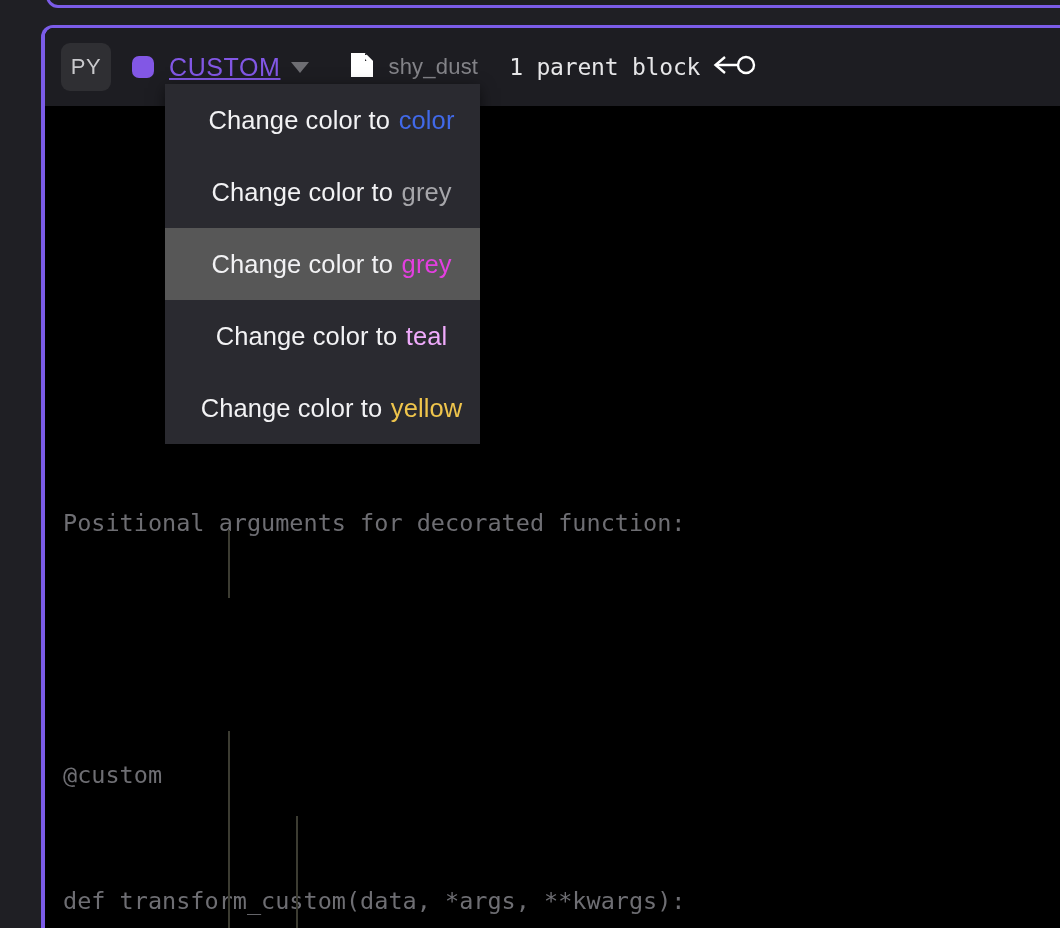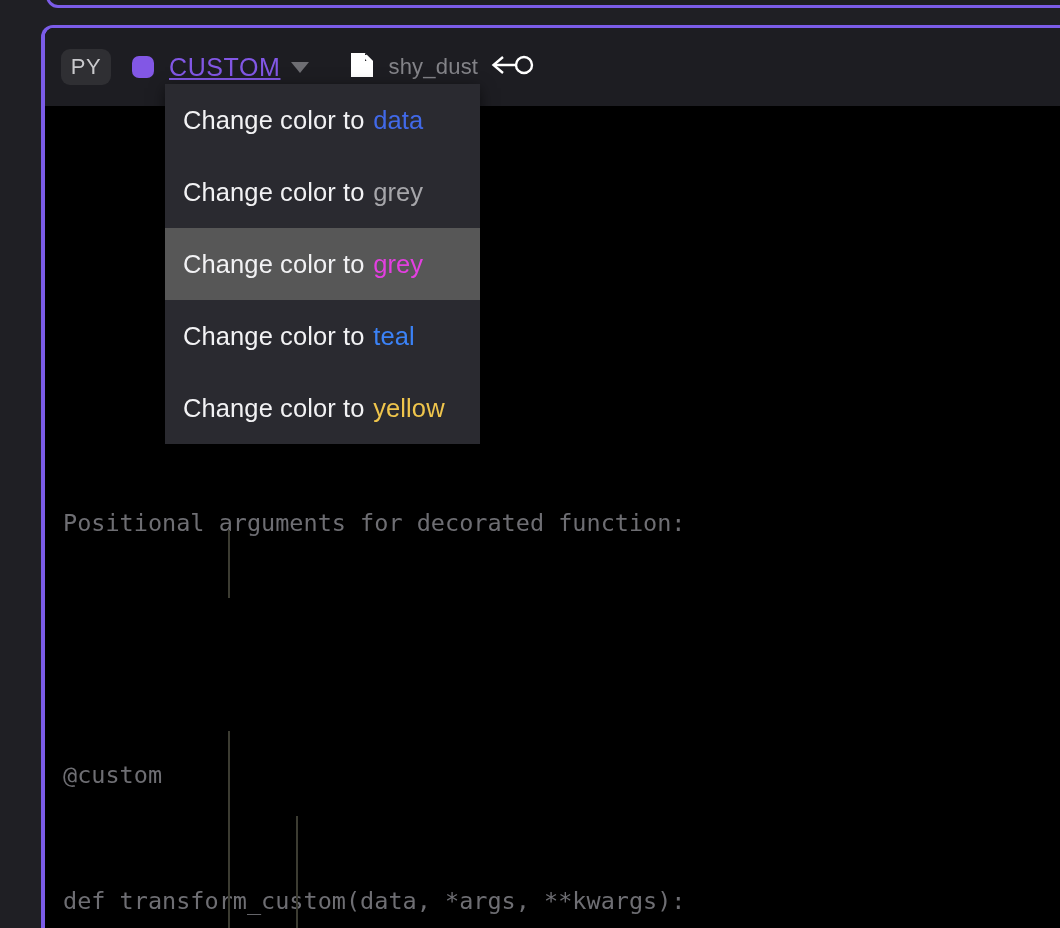--- a/index.html
+++ b/index.html
@@ -37,21 +37,21 @@
   .block-header {
     position: relative;
     height: 78px;
     background: #1d1d22;
     display: flex;
     align-items: center;
     padding-left: 16px;
     gap: 0;
   }
   .lang-badge {
-    width: 50px; height: 36px;
+    width: 50px; height: 48px;
     background: #2f2f33;
     border-radius: 9px;
     display: flex; align-items: center; justify-content: center;
     color: #c9c9cc;
     font-size: 22px;
     letter-spacing: 0.5px;
     flex: none;
   }
   .color-dot {
     width: 22px; height: 22px;
@@ -126,20 +126,21 @@
   .menu-item {
     height: 72px;
     display: flex;
     align-items: center;
     padding-left: 18px;
     color: #f2f2f4;
     font-size: 25.5px;
     letter-spacing: 0.1px;
     cursor: pointer;
     white-space: nowrap;
+    justify-content: center;
   }
   .menu-item.is-hovered { background: #575757; }
   .menu-item .swatch-word { margin-left: 0.34em; }
 </style>
 </head>
 <body>
 
 <div id="root">
 
   <div class="prev-block"></div>
@@ -161,20 +162,21 @@
       <span class="file-icon">
         <svg width="26" height="28" viewBox="0 0 26 28">
           <path d="M2 2 h14 l8 8 v16 a0 0 0 0 1 0 0 H2 Z" fill="#ffffff"></path>
           <path d="M16 2 l8 8 h-8 Z" fill="#1d1d22"></path>
           <path d="M24 10 v3 a9 9 0 0 1 -9 -9 h3 Z" fill="#ffffff"></path>
         </svg>
       </span>
 
       <span class="block-name">shy_dust</span>
 
+      <span class="parents">1 parent block</span>
 
       <span class="parents-icon">
         <svg width="44" height="26" viewBox="0 0 44 26">
           <circle cx="34" cy="13" r="8" fill="none" stroke="#ffffff" stroke-width="2.4"></circle>
           <line x1="26" y1="13" x2="4" y2="13" stroke="#ffffff" stroke-width="2.4"></line>
           <polyline points="13,5 3.5,13 13,21" fill="none" stroke="#ffffff" stroke-width="2.4"></polyline>
         </svg>
       </span>
     </div>
 
@@ -205,33 +207,33 @@
       
       
       
       
     </div>
   </div>
 
   <div class="menu">
     <div class="menu-item">
       <span>Change color to</span>
-      <span class="swatch-word" style="color: rgb(65, 105, 232);">data</span>
+      <span class="swatch-word" style="color: rgb(65, 105, 232);">color</span>
     </div>
     <div class="menu-item">
       <span>Change color to</span>
       <span class="swatch-word" style="color: rgb(166, 166, 170);">grey</span>
     </div>
     <div class="menu-item is-hovered">
       <span>Change color to</span>
       <span class="swatch-word" style="color: rgb(227, 63, 224);">grey</span>
     </div>
     <div class="menu-item">
       <span>Change color to</span>
-      <span class="swatch-word" style="color: #3b82f6;">teal</span>
+      <span class="swatch-word" style="color: #f0abfc;">teal</span>
     </div>
     <div class="menu-item">
       <span>Change color to</span>
       <span class="swatch-word" style="color: rgb(239, 197, 76);">yellow</span>
     </div>
   </div>
 
 </div>
 
 </body></html>

